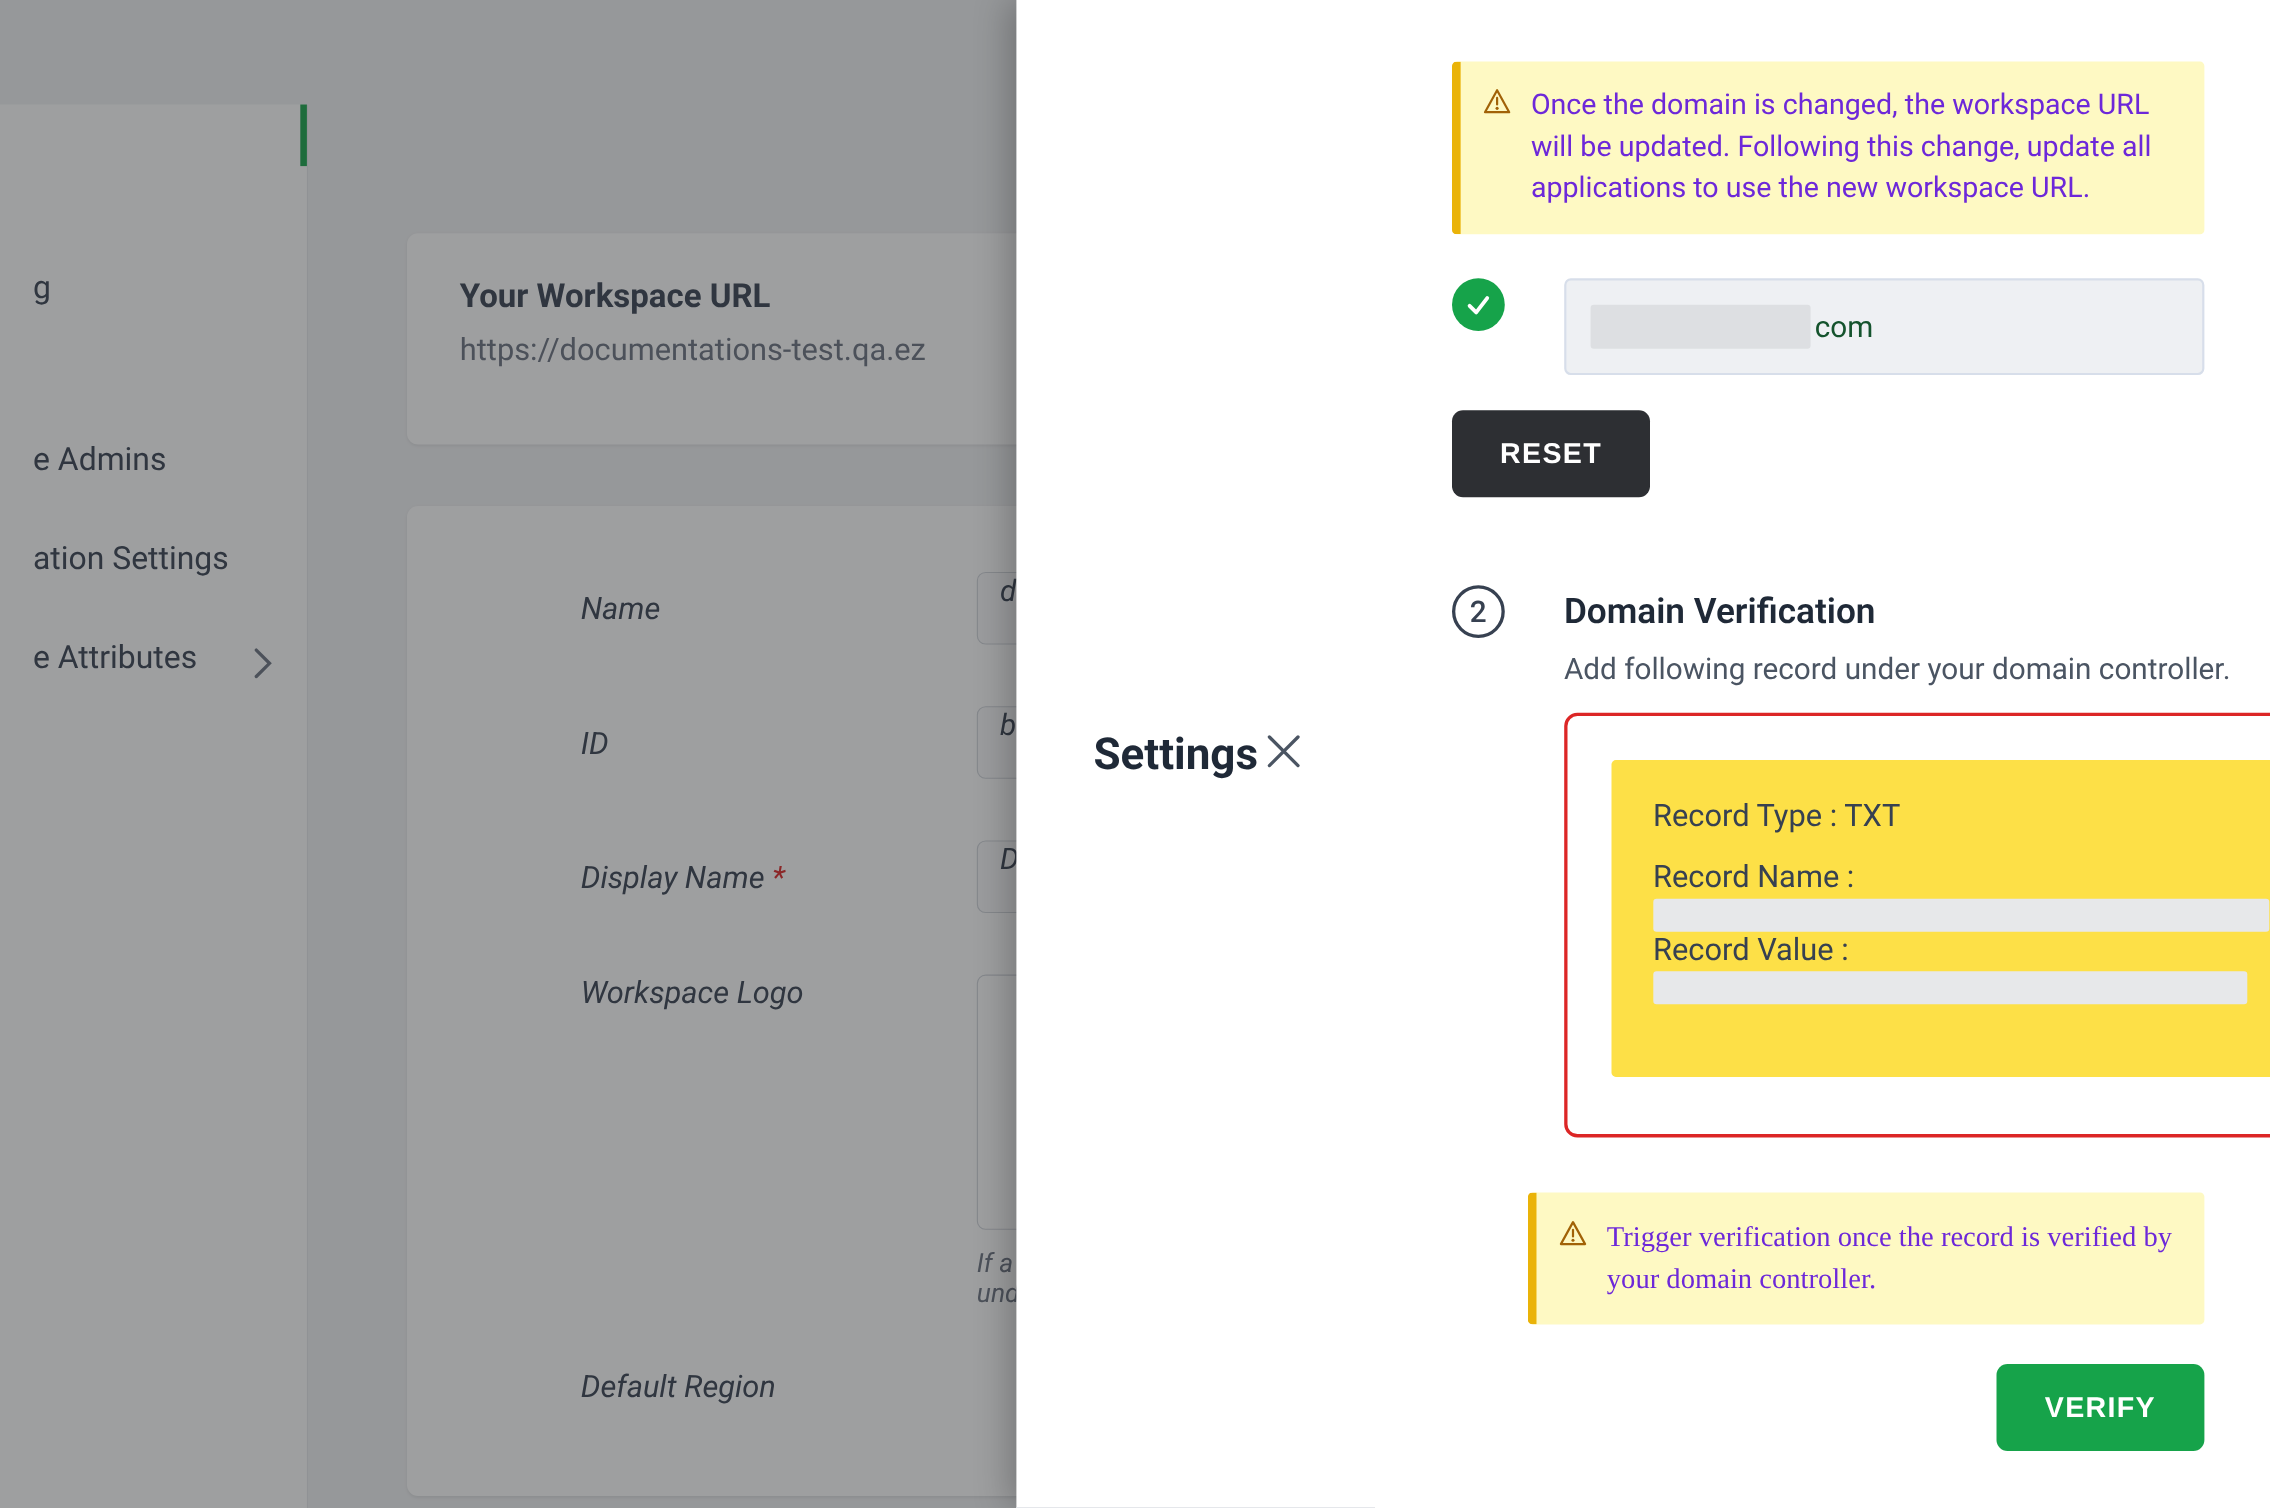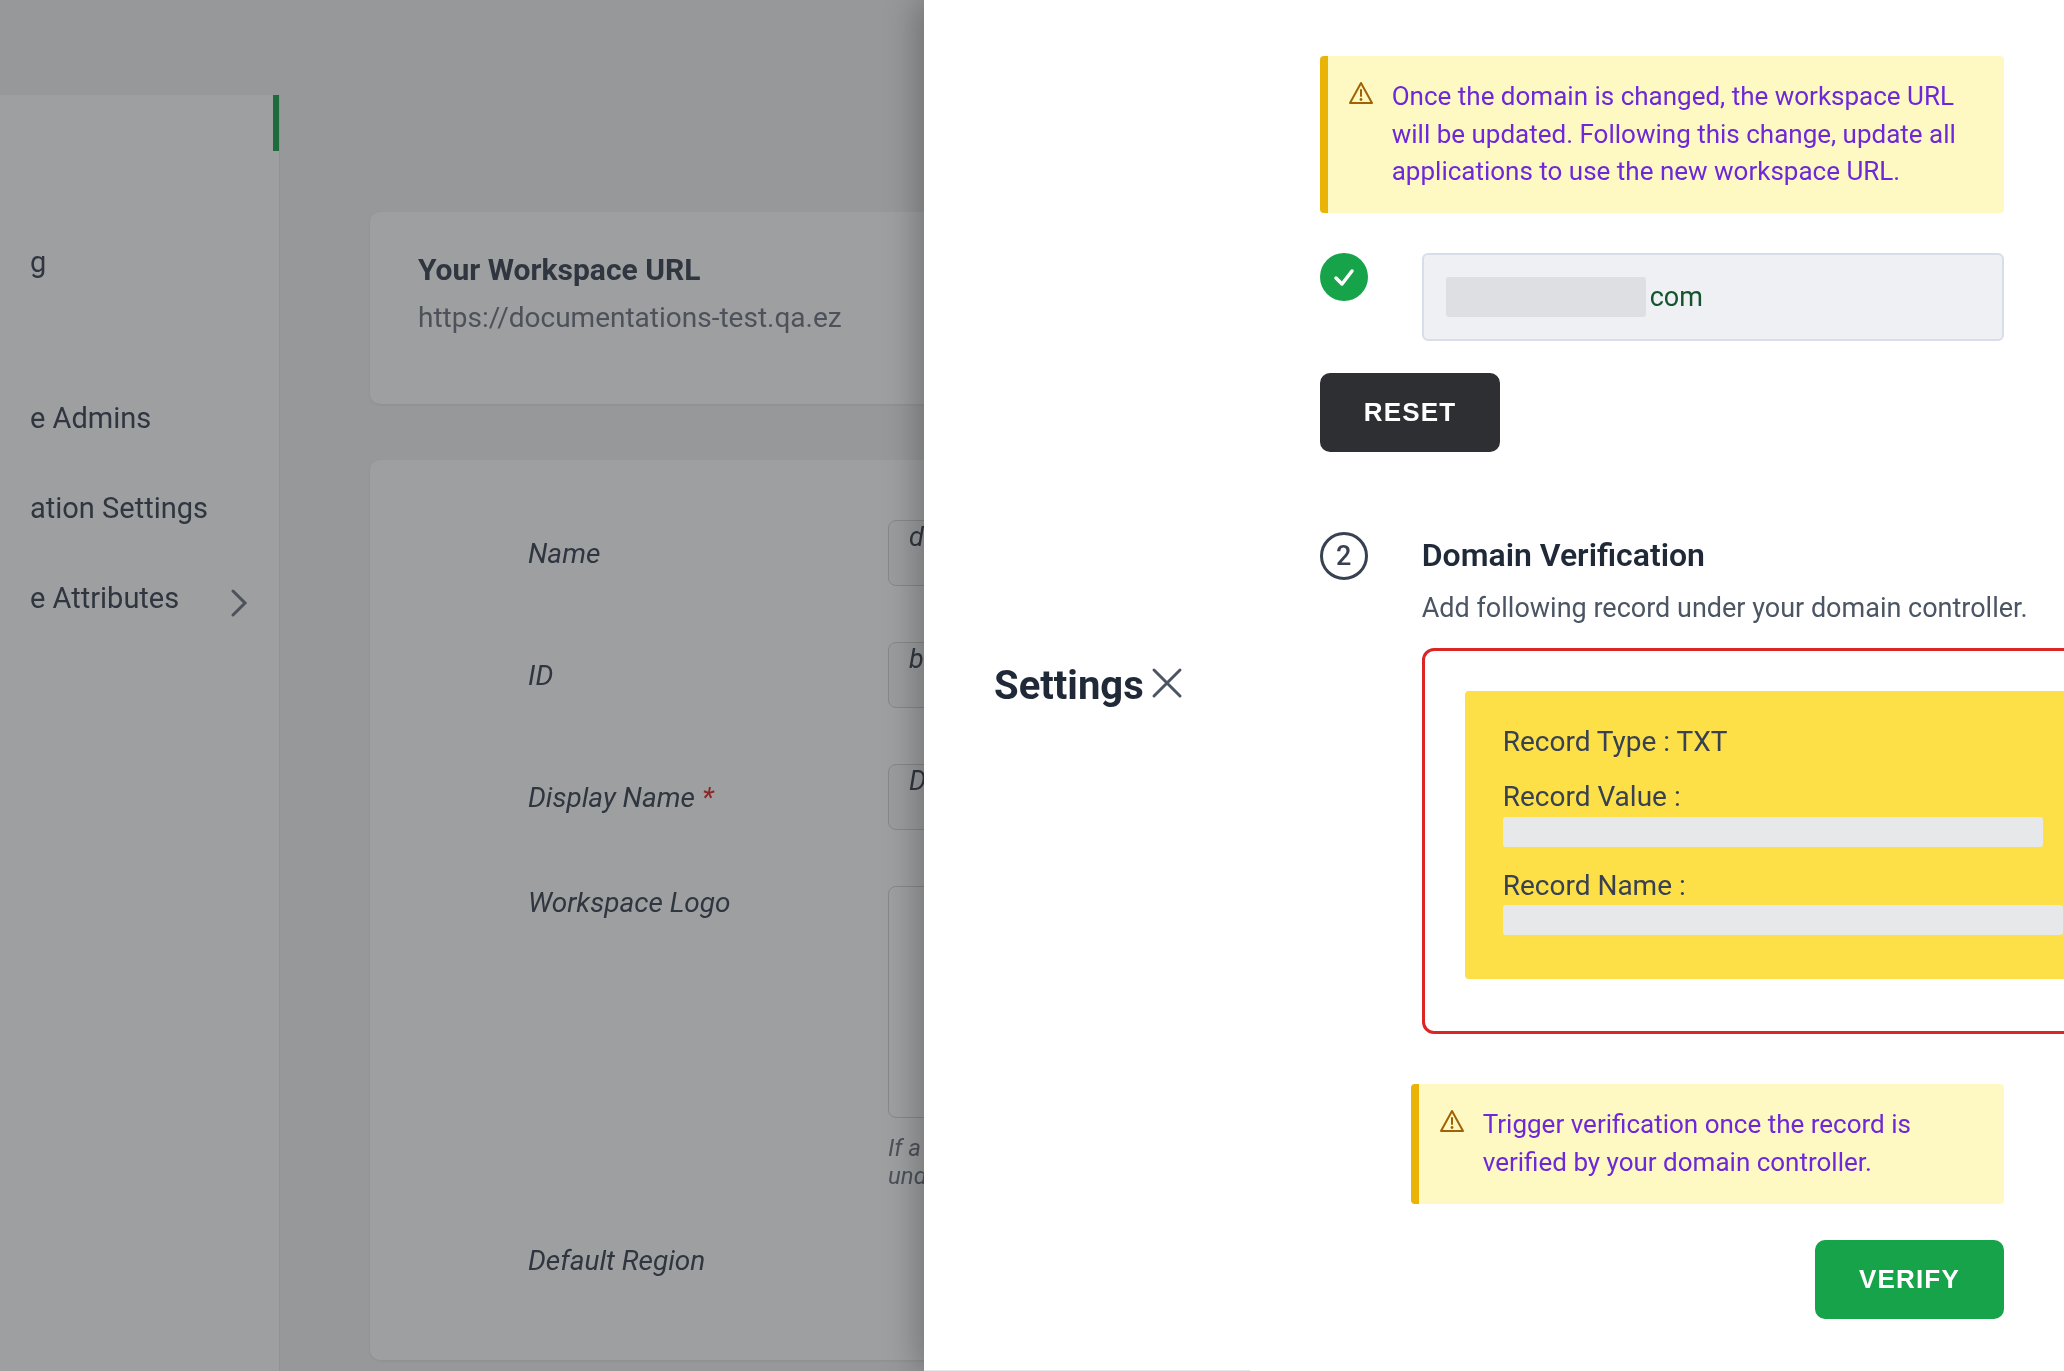--- a/index.html
+++ b/index.html
@@ -271,22 +271,23 @@
     }
     .record-line .blurval {
       display: inline-block;
       background: #e7e8ea;
       height: 30px;
       vertical-align: middle;
       border-radius: 3px;
     }
 
     .alert.small {
-      margin-left: 91px;
+      margin-left: 69px;
       margin-bottom: 36px;
+      font-family: Liberation Serif, serif;
     }
 
     .verify-row {
       display: flex;
       justify-content: flex-end;
     }
   </style>
 </head>
 <body>
 
@@ -390,27 +391,27 @@
       <div class="step-content">
         <div class="step-title">Domain Verification</div>
         <div class="step-sub">Add following record under your domain controller.</div>
 
         <div class="record-box">
           <div class="record-inner">
             <div class="record-line">
               <span>Record Type :</span>
               <span>TXT</span>
             </div>
+            <div class="record-line" style="margin-bottom:0">
+              <span>Record Name :</span>
+              <span class="blurval" style="width:560px"></span>
+            </div>
             <div class="record-line">
               <span>Record Value :</span>
               <span class="blurval" style="width:540px"></span>
-            </div>
-            <div class="record-line" style="margin-bottom:0">
-              <span>Record Name :</span>
-              <span class="blurval" style="width:560px"></span>
             </div>
           </div>
         </div>
       </div>
     </div>
 
     <div class="alert small">
       <span class="ic">
         <svg width="26" height="26" viewBox="0 0 26 26">
             <path d="M13 2 L24 22 L2 22 Z" fill="none" stroke="#a16207" stroke-width="2" stroke-linejoin="round"></path>

